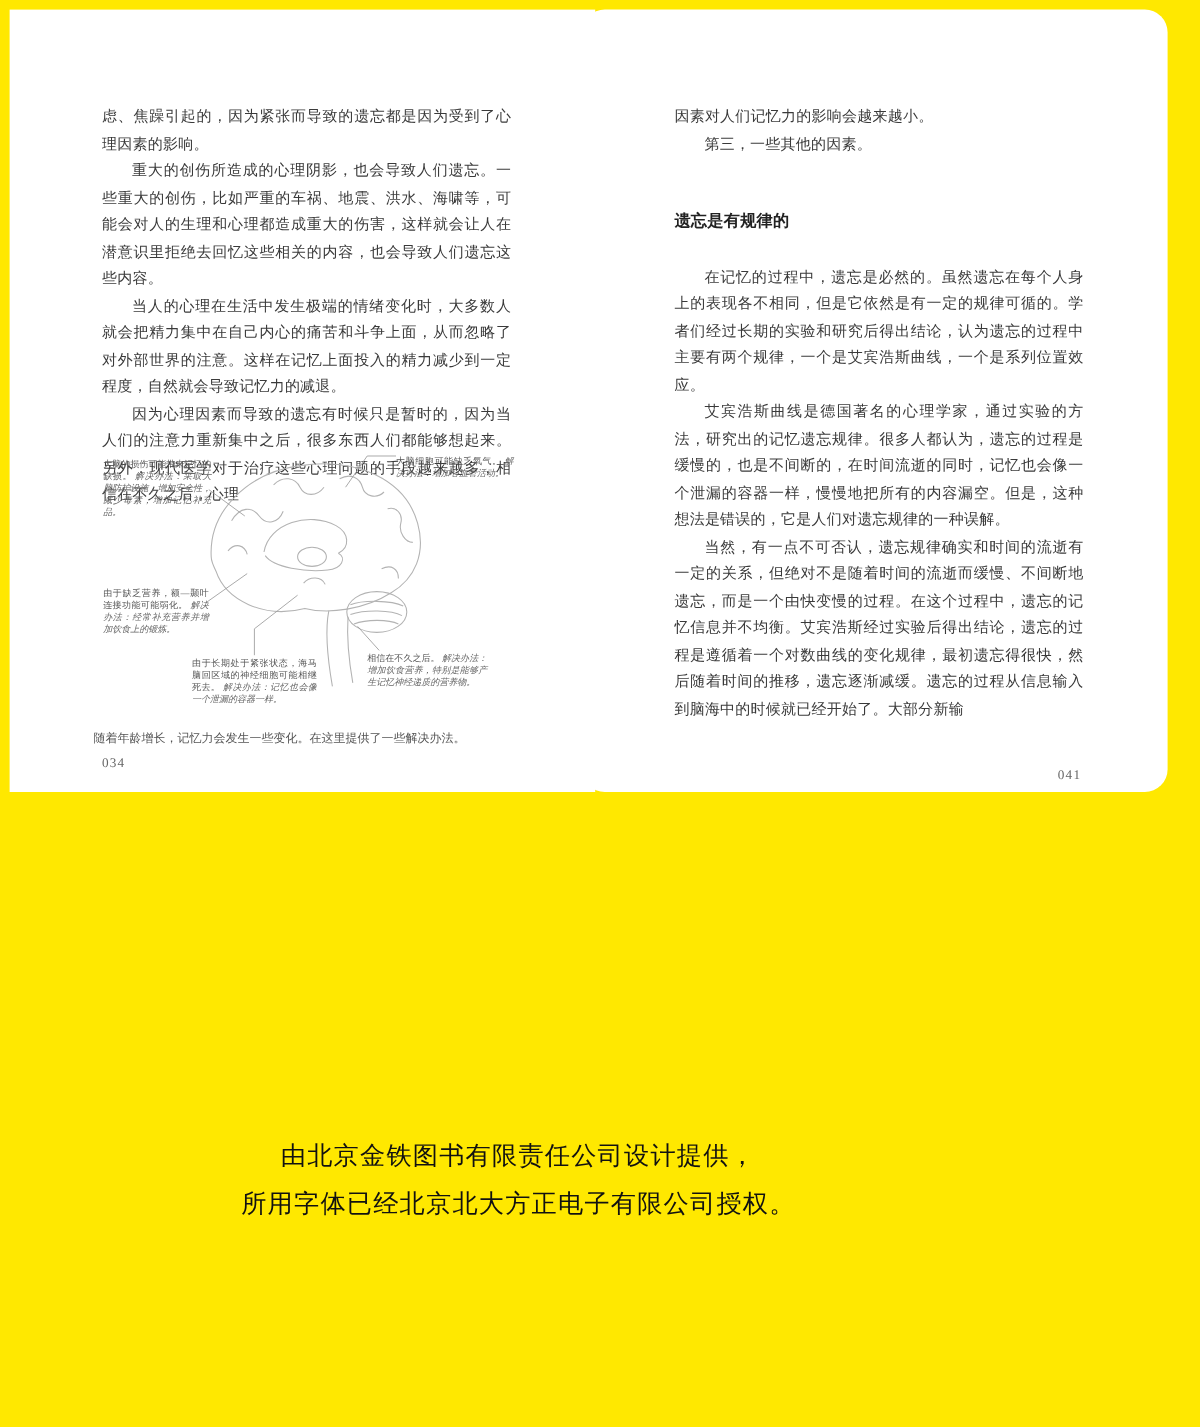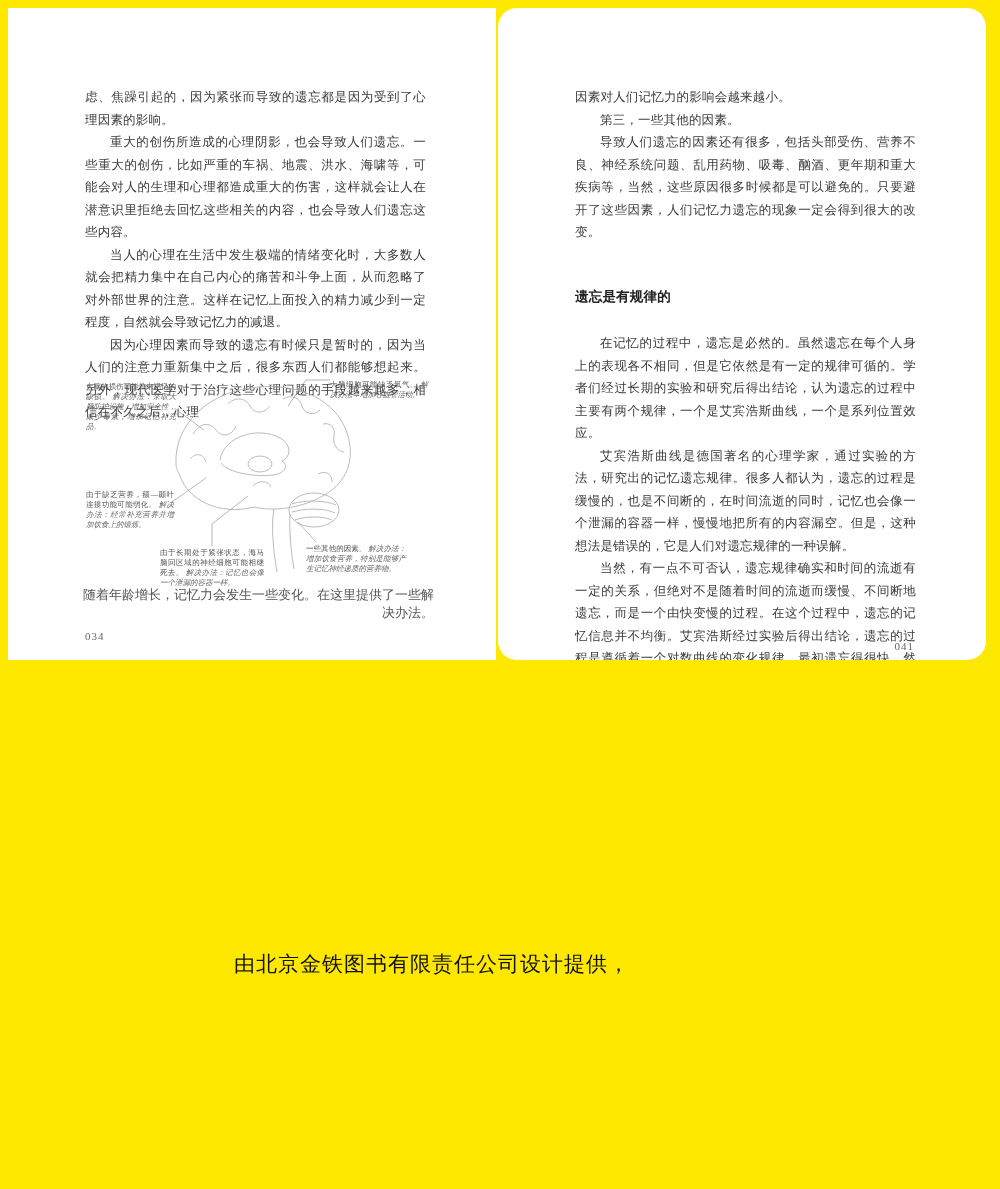--- a/index.html
+++ b/index.html
@@ -13,21 +13,21 @@
   .page {
     position:absolute;
     top:8px;
     width:488px;
     height:652px;
     background:#ffffff;
     overflow:hidden;
     padding-left:30px;
   }
   .page-left  { left:8px; }
-  .page-right { left:498px;border-radius:19px; }
+  .page-right { left:485px;border-radius:19px; }
   .page-body {
     position:absolute;
     top:78px;
     left:77px;
     width:341px;
     color:#3a3a3a;
     font-size:12.5px;
     line-height:22.5px;
     text-align:justify;
     letter-spacing:0.2px;
@@ -75,22 +75,22 @@
   .ann .sol { font-style:italic; color:#666; }
   .ann-top-left     { left:8px;   top:18px;  width:90px; }
   .ann-top-right    { left:252px; top:16px;   width:98px; }
   .ann-mid-left     { left:8px;   top:126px; width:88px; }
   .ann-bottom-mid   { left:82px;  top:184px; width:104px; }
   .ann-bottom-right { left:228px; top:180px; width:100px; }
   .diagram-caption {
     position:absolute;
     left:0; right:0;
     bottom:4px;
-    text-align:right;
-    font-size:13px;
+    text-align:left;
+    font-size:10px;
     color:#555;
   }
 
   
   .footer {
     position:absolute;
     left:0;
     top:944px;
     width:864px;
     text-align:center;
@@ -156,43 +156,43 @@
       </div>
       <div class="ann ann-mid-left">
         <span>由于缺乏营养，额—颞叶连接功能可能弱化。</span>
         <span class="sol">解决办法：经常补充营养并增加饮食上的锻炼。</span>
       </div>
       <div class="ann ann-bottom-mid">
         <span>由于长期处于紧张状态，海马脑回区域的神经细胞可能相继死去。</span>
         <span class="sol">解决办法：记忆也会像一个泄漏的容器一样。</span>
       </div>
       <div class="ann ann-bottom-right">
-        <span>一些其他的因素。</span>
+        <span>相信在不久之后。</span>
         <span class="sol">解决办法：增加饮食营养，特别是能够产生记忆神经递质的营养物。</span>
       </div>
 
       <div class="diagram-caption">随着年龄增长，记忆力会发生一些变化。在这里提供了一些解决办法。</div>
     </div>
 
     <div class="page-number">034</div>
   </div>
 
   <div class="page page-right">
     <div class="page-body">
       <p class="para no-indent">因素对人们记忆力的影响会越来越小。</p>
       <p class="para">第三，一些其他的因素。</p>
-      <p class="para">导致人们遗忘的因素还有很多，包括头部受伤、营养不良、神经系统问题、乱用药物、吸毒、酗酒、更年期和重大疾病等，当然，这些原因很多时候都是可以避免的。只要避开了这些因素，人们记忆力遗忘的现象一定会得到很大的改变。</p>
 
       <h2 class="section-heading">遗忘是有规律的</h2>
 
       <p class="para">在记忆的过程中，遗忘是必然的。虽然遗忘在每个人身上的表现各不相同，但是它依然是有一定的规律可循的。学者们经过长期的实验和研究后得出结论，认为遗忘的过程中主要有两个规律，一个是艾宾浩斯曲线，一个是系列位置效应。</p>
       <p class="para">艾宾浩斯曲线是德国著名的心理学家，通过实验的方法，研究出的记忆遗忘规律。很多人都认为，遗忘的过程是缓慢的，也是不间断的，在时间流逝的同时，记忆也会像一个泄漏的容器一样，慢慢地把所有的内容漏空。但是，这种想法是错误的，它是人们对遗忘规律的一种误解。</p>
       <p class="para">当然，有一点不可否认，遗忘规律确实和时间的流逝有一定的关系，但绝对不是随着时间的流逝而缓慢、不间断地遗忘，而是一个由快变慢的过程。在这个过程中，遗忘的记忆信息并不均衡。艾宾浩斯经过实验后得出结论，遗忘的过程是遵循着一个对数曲线的变化规律，最初遗忘得很快，然后随着时间的推移，遗忘逐渐减缓。遗忘的过程从信息输入到脑海中的时候就已经开始了。大部分新输</p>
     </div>
 
     <div class="page-number">041</div>
   </div>
 
   <div class="footer">
     <div>由北京金铁图书有限责任公司设计提供，</div>
+    <div>所用字体已经北京北大方正电子有限公司授权。</div>
   </div>
 
 </div>
 
 </body></html>

